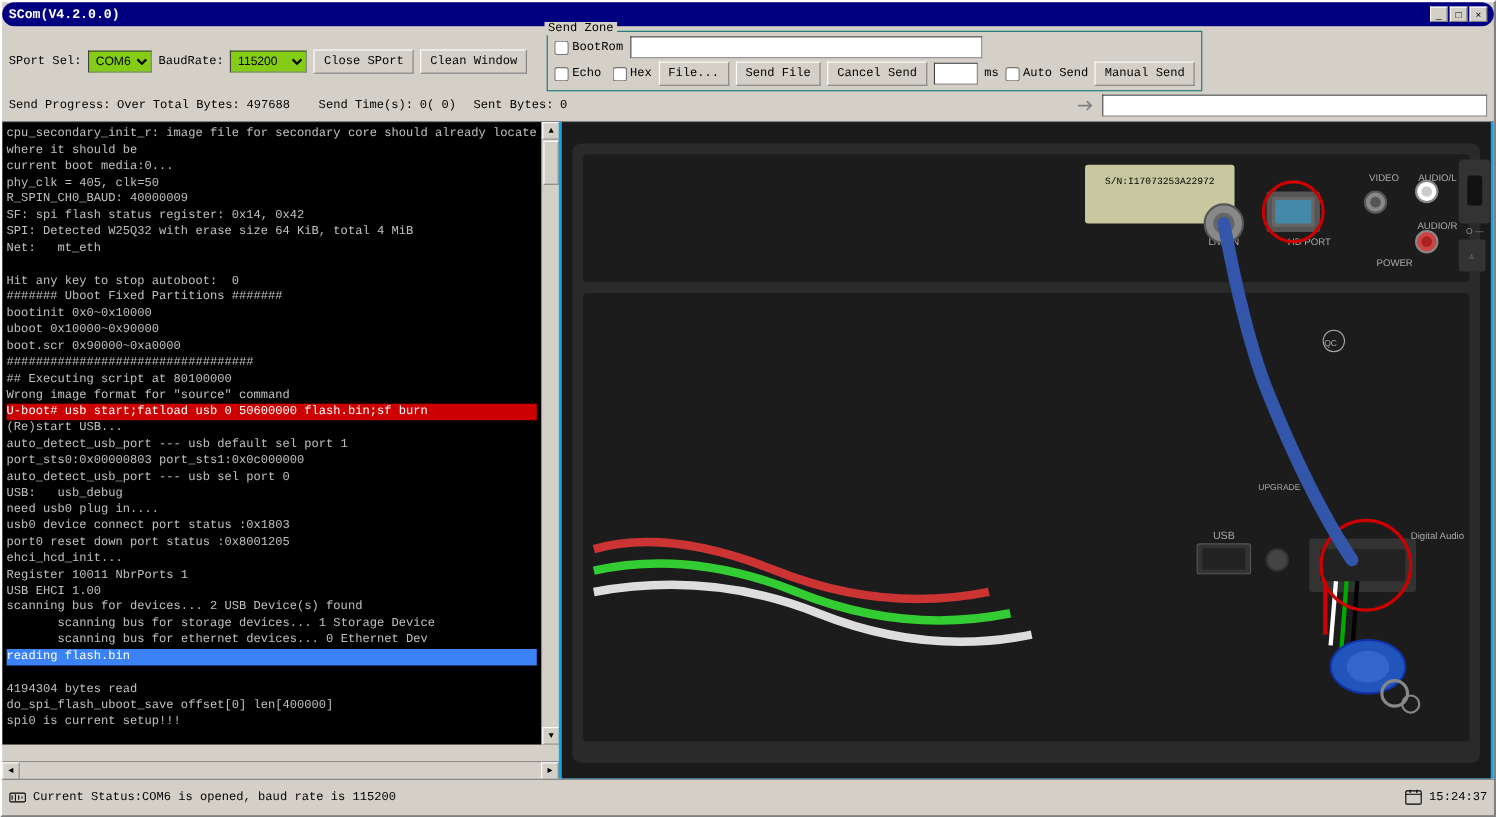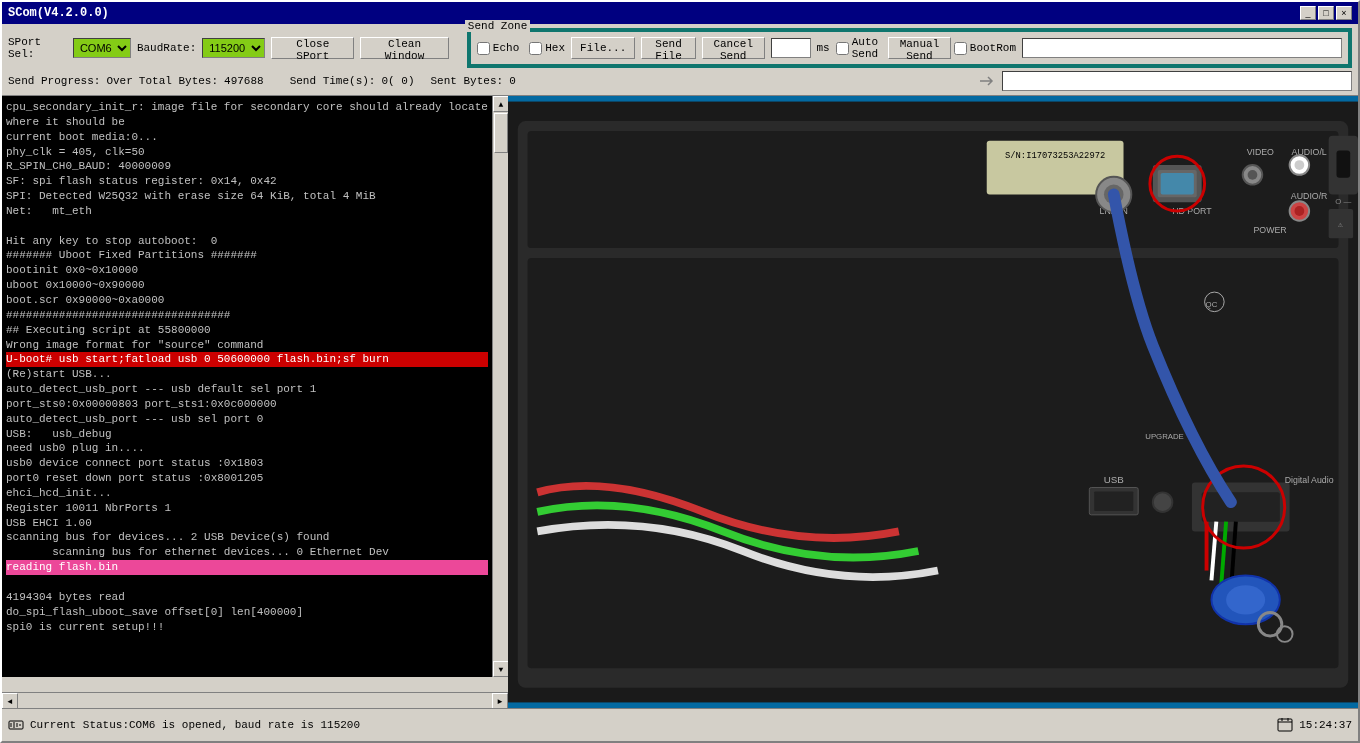--- a/index.html
+++ b/index.html
@@ -22,20 +22,21 @@
       flex-direction: column;
     }
     .title-bar {
       background: #000080;
       color: white;
       padding: 3px 6px;
       display: flex;
       align-items: center;
       justify-content: space-between;
       height: 22px;
+      border-radius: 11px;
     }
     .title-bar-text {
       font-size: 12px;
       font-weight: bold;
     }
     .title-bar-buttons {
       display: flex;
       gap: 2px;
     }
     .title-btn {
@@ -98,25 +99,25 @@
       padding: 0 2px;
       font-family: 'Courier New', monospace;
     }
     .checkbox-label {
       display: flex;
       align-items: center;
       gap: 3px;
       font-size: 11px;
     }
     .send-zone {
-      border: 4px solid #0f766e;
+      border: 1px solid #0f766e;
       padding: 4px 6px;
       margin-left: 6px;
       display: flex;
-      flex-direction: row;
+      flex-direction: column;
       gap: 3px;
     }
     .send-zone-wrapper {
       position: relative;
       margin-left: 6px;
     }
     .main-area {
       display: flex;
       flex: 1;
       overflow: hidden;
@@ -134,26 +135,26 @@
     }
     .console-line {
       white-space: pre-wrap;
       word-break: break-all;
     }
     .console-line.highlight-red {
       background: #cc0000;
       color: #ffffff;
     }
     .console-line.highlight-blue {
-      background: #ec4899;
+      background: #3b82f6;
       color: #ffffff;
     }
     .image-area {
       flex: 1;
-      background: #0369a1;
+      background: #0ea5e9;
       position: relative;
       overflow: hidden;
     }
     .scrollbar-v {
       width: 16px;
       background: #d4d0c8;
       border-left: 1px solid #808080;
       display: flex;
       flex-direction: column;
     }
@@ -249,47 +250,47 @@
       <span class="label-text">BaudRate:</span>
       <select class="win-select" style="width:70px">
         <option>115200</option>
       </select>
       <button class="win-button">Close SPort</button>
       <button class="win-button">Clean Window</button>
 
       <div class="send-zone-wrapper">
         <div class="send-zone">
           <div style="position:absolute;top:-8px;left:4px;background:#d4d0c8;padding:0 3px;font-size:11px;">Send Zone</div>
+          <div class="toolbar-row">
+            <label class="checkbox-label">
+              <input type="checkbox" style="">
+              <span>BootRom</span>
+            </label>
+            <input type="text" class="win-input" style="width: 320px;">
+          </div>
           <div class="toolbar-row">
             <label class="checkbox-label">
               <input type="checkbox" style="">
               <span>Echo</span>
             </label>
             <label class="checkbox-label" style="margin-left:4px">
               <input type="checkbox" style="">
               <span>Hex</span>
             </label>
             <button class="win-button">File...</button>
             <button class="win-button">Send File</button>
             <button class="win-button">Cancel Send</button>
             <input type="text" class="win-input" style="width: 40px;">
             <span class="label-text">ms</span>
             <label class="checkbox-label">
               <input type="checkbox" style="">
               <span>Auto Send</span>
             </label>
             <button class="win-button">Manual Send</button>
           </div>
-          <div class="toolbar-row">
-            <label class="checkbox-label">
-              <input type="checkbox" style="">
-              <span>BootRom</span>
-            </label>
-            <input type="text" class="win-input" style="width: 320px;">
-          </div>
         </div>
       </div>
     </div>
 
     <div class="toolbar-row">
       <span class="label-text">Send Progress:</span>
       <span class="label-text">Over</span>
       <span class="label-text">Total Bytes:</span>
       <span class="label-text">497688</span>
       <span style="margin-left:20px;" class="label-text">Send Time(s):</span>
@@ -319,35 +320,36 @@
             <div class="console-line ">SF: spi flash status register: 0x14, 0x42</div>
             <div class="console-line ">SPI: Detected W25Q32 with erase size 64 KiB, total 4 MiB</div>
             <div class="console-line ">Net:   mt_eth</div>
             <div class="console-line ">&nbsp;</div>
             <div class="console-line ">Hit any key to stop autoboot:  0</div>
             <div class="console-line ">####### Uboot Fixed Partitions #######</div>
             <div class="console-line ">bootinit 0x0~0x10000</div>
             <div class="console-line ">uboot 0x10000~0x90000</div>
             <div class="console-line ">boot.scr 0x90000~0xa0000</div>
             <div class="console-line ">##################################</div>
-            <div class="console-line ">## Executing script at 55800000</div>
+            <div class="console-line ">## Executing script at 80100000</div>
             <div class="console-line ">Wrong image format for "source" command</div>
             <div class="console-line highlight-red">U-boot# usb start;fatload usb 0 50600000 flash.bin;sf burn</div>
             <div class="console-line ">(Re)start USB...</div>
             <div class="console-line ">auto_detect_usb_port --- usb default sel port 1</div>
             <div class="console-line ">port_sts0:0x00000803 port_sts1:0x0c000000</div>
             <div class="console-line ">auto_detect_usb_port --- usb sel port 0</div>
             <div class="console-line ">USB:   usb_debug</div>
             <div class="console-line ">need usb0 plug in....</div>
             <div class="console-line ">usb0 device connect port status :0x1803</div>
             <div class="console-line ">port0 reset down port status :0x8001205</div>
             <div class="console-line ">ehci_hcd_init...</div>
             <div class="console-line ">Register 10011 NbrPorts 1</div>
             <div class="console-line ">USB EHCI 1.00</div>
             <div class="console-line ">scanning bus for devices... 2 USB Device(s) found</div>
+            <div class="console-line ">       scanning bus for storage devices... 1 Storage Device</div>
             <div class="console-line ">       scanning bus for ethernet devices... 0 Ethernet Dev</div>
             <div class="console-line highlight-blue">reading flash.bin</div>
             <div class="console-line ">&nbsp;</div>
             <div class="console-line ">4194304 bytes read</div>
             <div class="console-line ">do_spi_flash_uboot_save offset[0] len[400000]</div>
             <div class="console-line ">spi0 is current setup!!!</div>
           </div>
         <div class="scrollbar-v">
           <div class="scroll-btn">▲</div>
           <div class="scroll-track">

